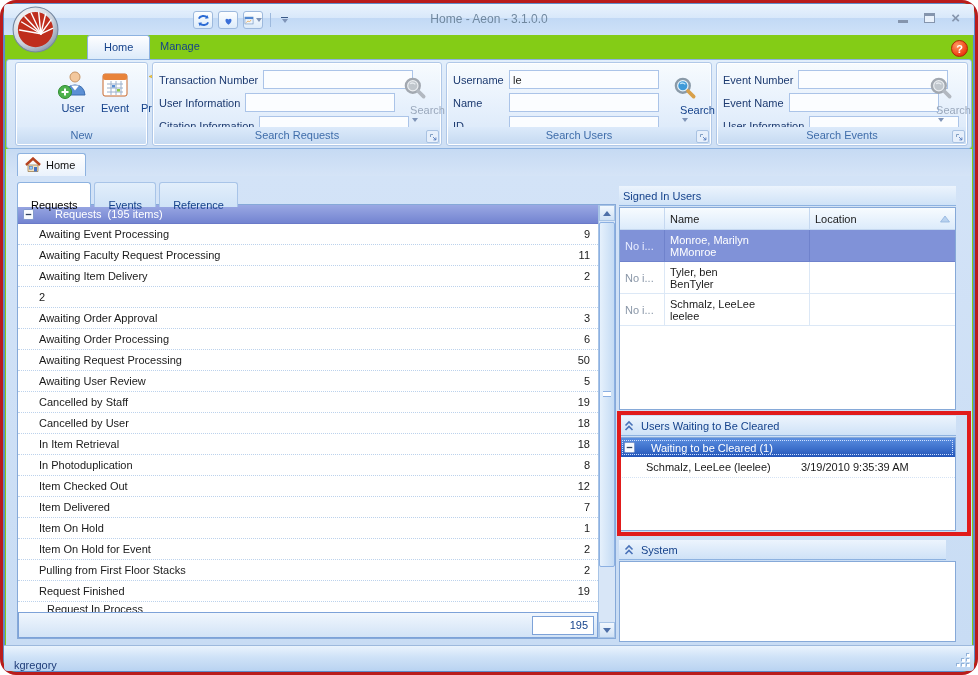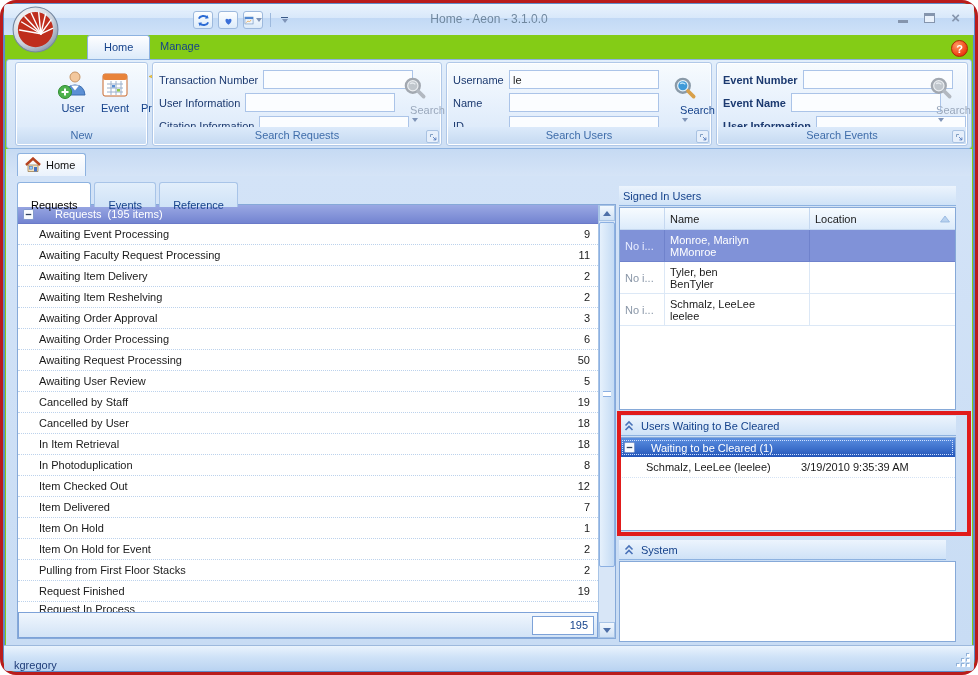--- a/index.html
+++ b/index.html
@@ -64,21 +64,21 @@
   .caret { width:0; height:0; border-left:3px solid transparent; border-right:3px solid transparent;
            border-top:4px solid #7f94b8; }
 
   .fields { position:absolute; left:6px; right:52px; top:5px; display:flex; flex-direction:column; }
   .frow { display:flex; align-items:center; height:23px; gap:5px; }
   .frow label { color:#1c3a70; white-space:nowrap; }
   .frow input { flex:1; height:19px; border:1px solid #abc4e8; background:#fbfdff;
                 font-family:inherit; font-size:11px; padding:0 3px; color:#222; }
   .g-sreq .frow label { width:103px; }
   .g-susr .frow label { width:53px; }
-  .g-sevt .frow label { width:92px;font-weight:bold; }
+  .g-sevt .frow label { width:92px; }
   .sbtn { position:absolute; right:2px; top:3px; width:48px; height:66px;
           display:flex; flex-direction:column; align-items:center; justify-content:center; gap:2px;
           border-radius:3px; }
   .sbtn svg { width:26px; height:26px; }
   .sbtn .slab { color:#15428b;margin-left:25px; }
   .sbtn.disabled .slab { color:#9aa8bc; }
 
   
   .docstrip { position:absolute; top:146px; left:3px; right:3px; height:27px;
               background:linear-gradient(#c6daf3,#d5e4f7); }
@@ -101,21 +101,21 @@
   .listbox { position:absolute; left:11px; width:599px; top:28px; bottom:6px;
              border:1px solid #86a9d8; background:#fff; display:flex; }
   .list-main { flex:1; display:flex; flex-direction:column; min-width:0; }
   .list-header { height:19px; flex:0 0 19px; display:flex; align-items:center; gap:21px; padding-left:5px;
                  background:linear-gradient(#9aa8e3,#7384d1); color:#fff; border-bottom:1px solid #6a7ac8; }
   .list-header svg { width:11px; height:11px; }
   .list-rows { flex:1; overflow:hidden; }
   .req-row { height:21px; display:flex; align-items:center; padding:0 8px 0 21px;
              border-bottom:1px dotted #bcd2ec; }
   .req-row .rl { flex:1; }
-  .req-row.clipped { height:13px; overflow:hidden; border-bottom:none; }
+  .req-row.clipped { height:13px; overflow:hidden; border-bottom:none;margin-left:8px; }
   .list-footer { flex:0 0 26px; border:1px solid #7da2d8; margin:0; background:linear-gradient(#f0f6fd,#d2e3f6);
                  display:flex; align-items:center; justify-content:flex-end; padding:0 3px; }
   .total-box { width:62px; height:19px; background:#fff; border:1px solid #7da2d8;
                display:flex; align-items:center; justify-content:flex-end; padding-right:5px; color:#15428b; }
   .scrollbar { flex:0 0 17px; border-left:1px solid #a8c4e6; background:#d8e6f7;
                display:flex; flex-direction:column; }
   .sb-btn { flex:0 0 16px; display:flex; align-items:center; justify-content:center;
             background:linear-gradient(#f2f8fe,#cfe1f5); border:1px solid #a8c4e6; }
   .tri-up { width:0; height:0; border-left:4px solid transparent; border-right:4px solid transparent;
             border-bottom:5px solid #4d6fa8; }
@@ -474,21 +474,20 @@
   </div>
             <div class="req-row">
     <span class="rl">Awaiting Faculty Request Processing</span>
     <span class="rc">11</span>
   </div>
             <div class="req-row">
     <span class="rl">Awaiting Item Delivery</span>
     <span class="rc">2</span>
   </div>
             <div class="req-row">
-    <span class="rl">Awaiting Item Reshelving</span>
     <span class="rc">2</span>
   </div>
             <div class="req-row">
     <span class="rl">Awaiting Order Approval</span>
     <span class="rc">3</span>
   </div>
             <div class="req-row">
     <span class="rl">Awaiting Order Processing</span>
     <span class="rc">6</span>
   </div>

